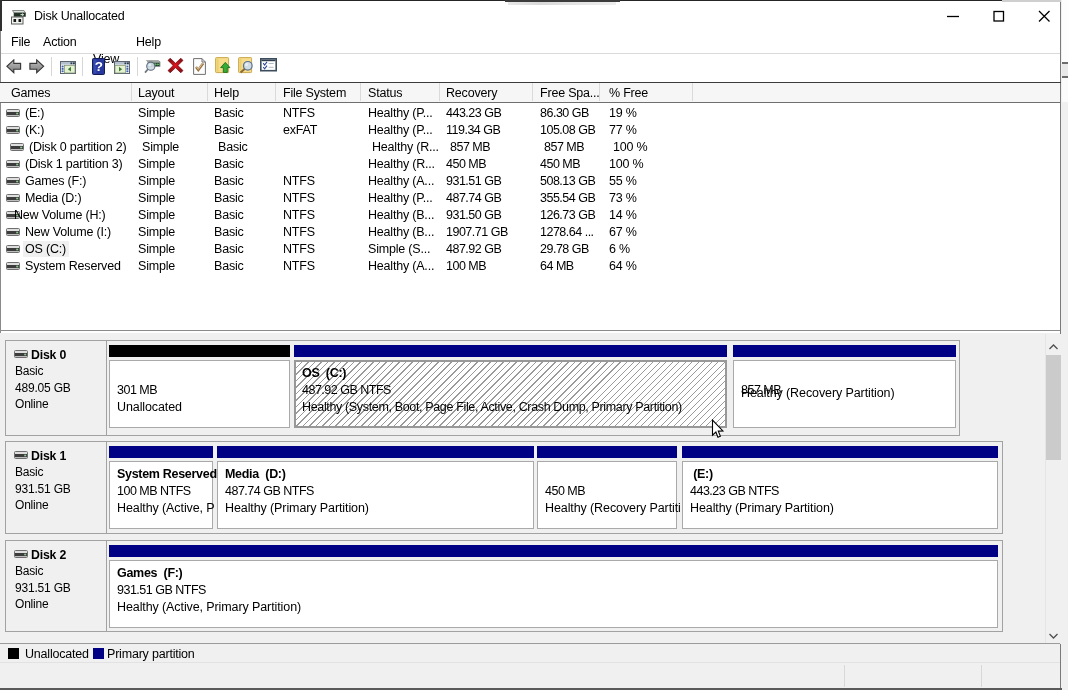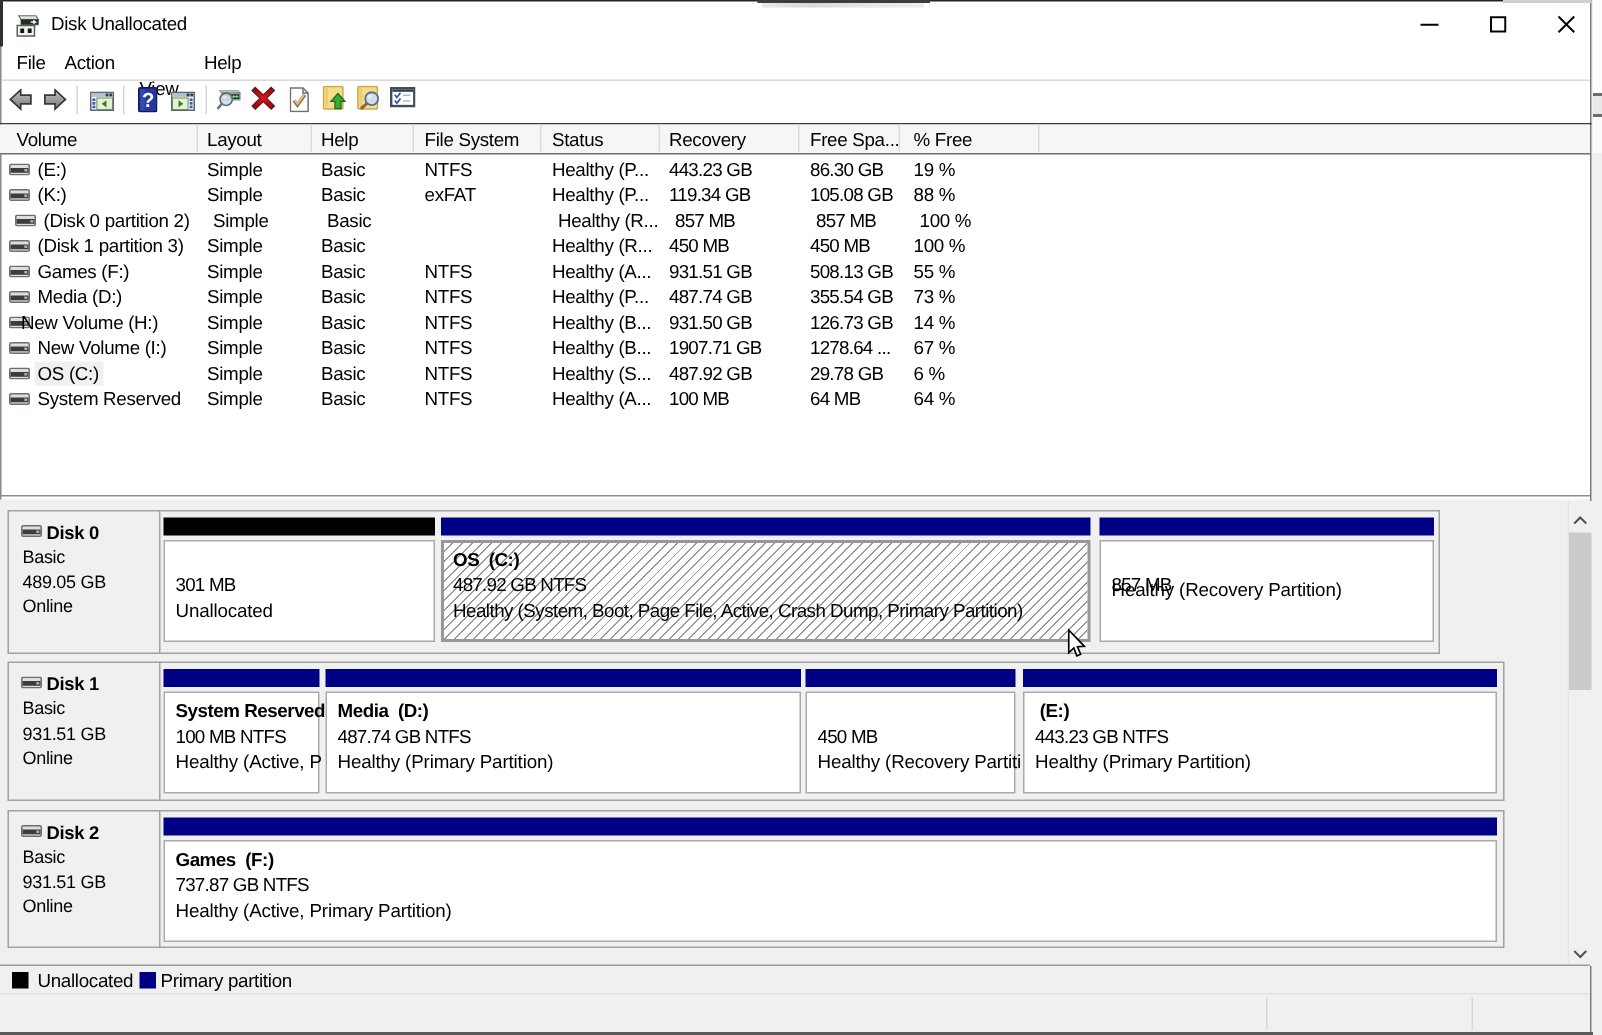--- a/index.html
+++ b/index.html
@@ -142,21 +142,21 @@
 <div class="a" style="left:0px;top:82px;width:1061px;height:1px;background:#3b3b3b"></div>
 <div class="a" style="left:0px;top:83px;width:1060px;height:20px;background:#f6f6f6;border-bottom:1px solid #6f6f6f"></div>
 <div class="a" style="left:130.5px;top:83px;width:1px;height:18px;background:#dadada"></div>
 <div class="a" style="left:207px;top:83px;width:1px;height:18px;background:#dadada"></div>
 <div class="a" style="left:275px;top:83px;width:1px;height:18px;background:#dadada"></div>
 <div class="a" style="left:359.5px;top:83px;width:1px;height:18px;background:#dadada"></div>
 <div class="a" style="left:438.5px;top:83px;width:1px;height:18px;background:#dadada"></div>
 <div class="a" style="left:532px;top:83px;width:1px;height:18px;background:#dadada"></div>
 <div class="a" style="left:599px;top:83px;width:1px;height:18px;background:#dadada"></div>
 <div class="a" style="left:692px;top:83px;width:1px;height:18px;background:#dadada"></div>
-<div class="a t13" style="left:11px;top:86px">Volume</div>
+<div class="a t13" style="left:11px;top:86px">Games</div>
 <div class="a t13" style="left:138px;top:86px">Layout</div>
 <div class="a t13" style="left:214px;top:86px">Help</div>
 <div class="a t13" style="left:283px;top:86px">File System</div>
 <div class="a t13" style="left:368px;top:86px">Status</div>
 <div class="a t13" style="left:446px;top:86px">Recovery</div>
 <div class="a t13" style="left:540px;top:86px">Free Spa...</div>
 <div class="a t13" style="left:609px;top:86px">% Free</div>
 <div class="a" style="left:0;top:104px;width:1060px;height:17px">
     <svg width="14" height="8" viewBox="0 0 14 8" style="position:absolute;left:6px;top:5px">
       <rect x="0.5" y="0.5" width="13" height="7" rx="1" fill="#dedede" stroke="#6e6e6e"></rect>
@@ -178,21 +178,21 @@
       <rect x="1" y="3" width="12" height="3.2" fill="#3c3c3c"></rect>
       <rect x="10.2" y="3.7" width="2" height="1.6" fill="#8fc98f"></rect>
     </svg>
     <span class="a t13" style="left:25px;top:2px">(K:)</span>
     <span class="a t13" style="left:138px;top:2px">Simple</span>
     <span class="a t13" style="left:214px;top:2px">Basic</span>
     <span class="a t13" style="left:283px;top:2px">exFAT</span>
     <span class="a t13" style="left:368px;top:2px">Healthy (P...</span>
     <span class="a t13 num" style="left:446px;top:2px">119.34 GB</span>
     <span class="a t13 num" style="left:540px;top:2px">105.08 GB</span>
-    <span class="a t13" style="left:609px;top:2px">88 %</span>
+    <span class="a t13" style="left:609px;top:2px">77 %</span>
   </div>
 <div class="a" style="left:4px;top:138px;width:1060px;height:17px">
     <svg width="14" height="8" viewBox="0 0 14 8" style="position:absolute;left:6px;top:5px">
       <rect x="0.5" y="0.5" width="13" height="7" rx="1" fill="#dedede" stroke="#6e6e6e"></rect>
       <rect x="1" y="3" width="12" height="3.2" fill="#3c3c3c"></rect>
       <rect x="10.2" y="3.7" width="2" height="1.6" fill="#8fc98f"></rect>
     </svg>
     <span class="a t13" style="left:25px;top:2px">(Disk 0 partition 2)</span>
     <span class="a t13" style="left:138px;top:2px">Simple</span>
     <span class="a t13" style="left:214px;top:2px">Basic</span>
@@ -279,21 +279,21 @@
     <span class="a" style="left:23px;top:0.5px;width:46px;height:16px;background:#f0f0f0"></span>
     <svg width="14" height="8" viewBox="0 0 14 8" style="position:absolute;left:6px;top:5px">
       <rect x="0.5" y="0.5" width="13" height="7" rx="1" fill="#dedede" stroke="#6e6e6e"></rect>
       <rect x="1" y="3" width="12" height="3.2" fill="#3c3c3c"></rect>
       <rect x="10.2" y="3.7" width="2" height="1.6" fill="#8fc98f"></rect>
     </svg>
     <span class="a t13" style="left:25px;top:2px">OS (C:)</span>
     <span class="a t13" style="left:138px;top:2px">Simple</span>
     <span class="a t13" style="left:214px;top:2px">Basic</span>
     <span class="a t13" style="left:283px;top:2px">NTFS</span>
-    <span class="a t13" style="left:368px;top:2px">Healthy (S...</span>
+    <span class="a t13" style="left:368px;top:2px">Simple (S...</span>
     <span class="a t13 num" style="left:446px;top:2px">487.92 GB</span>
     <span class="a t13 num" style="left:540px;top:2px">29.78 GB</span>
     <span class="a t13" style="left:609px;top:2px">6 %</span>
   </div>
 <div class="a" style="left:0;top:257px;width:1060px;height:17px">
     <svg width="14" height="8" viewBox="0 0 14 8" style="position:absolute;left:6px;top:5px">
       <rect x="0.5" y="0.5" width="13" height="7" rx="1" fill="#dedede" stroke="#6e6e6e"></rect>
       <rect x="1" y="3" width="12" height="3.2" fill="#3c3c3c"></rect>
       <rect x="10.2" y="3.7" width="2" height="1.6" fill="#8fc98f"></rect>
     </svg>
@@ -369,21 +369,21 @@
     <rect x="1" y="3" width="12" height="3.2" fill="#3c3c3c"></rect>
     <rect x="10.2" y="3.7" width="2" height="1.6" fill="#8fc98f"></rect>
   </svg>
 <div class="a lb" style="left:31px;top:547.5px">Disk 2</div>
 <div class="a lt" style="left:15px;top:564.0px">Basic</div>
 <div class="a lt" style="left:15px;top:580.5px">931.51 GB</div>
 <div class="a lt" style="left:15px;top:597.0px">Online</div>
 <div class="a" style="left:109px;top:545px;width:889px;height:12px;background:#000085"></div>
 <div class="a cellbox " style="left:109px;top:560px;width:889px;height:68px;overflow:hidden"></div>
 <div class="a ct b" style="left:117px;top:566px;">Games&nbsp;&nbsp;(F:)</div>
-<div class="a ct sz" style="left:117px;top:583px;">737.87 GB NTFS</div>
+<div class="a ct sz" style="left:117px;top:583px;">931.51 GB NTFS</div>
 <div class="a ct" style="left:117px;top:600px;">Healthy (Active, Primary Partition)</div>
 
 <div class="a" style="left:1045px;top:334px;width:17px;height:310px;background:#f0f0f0;border-left:1px solid #e5e5e5"></div>
 <svg class="a" style="left:1045px;top:340px" width="17" height="14" viewBox="0 0 17 14">
     <path d="M4.5 9 L8.5 5 L12.5 9" fill="none" stroke="#505050" stroke-width="1.3"></path>
   </svg>
 <svg class="a" style="left:1045px;top:629px" width="17" height="14" viewBox="0 0 17 14">
     <path d="M4.5 5 L8.5 9 L12.5 5" fill="none" stroke="#505050" stroke-width="1.3"></path>
   </svg>
 <div class="a" style="left:1046px;top:355px;width:15px;height:105px;background:#cbcbcb"></div>

